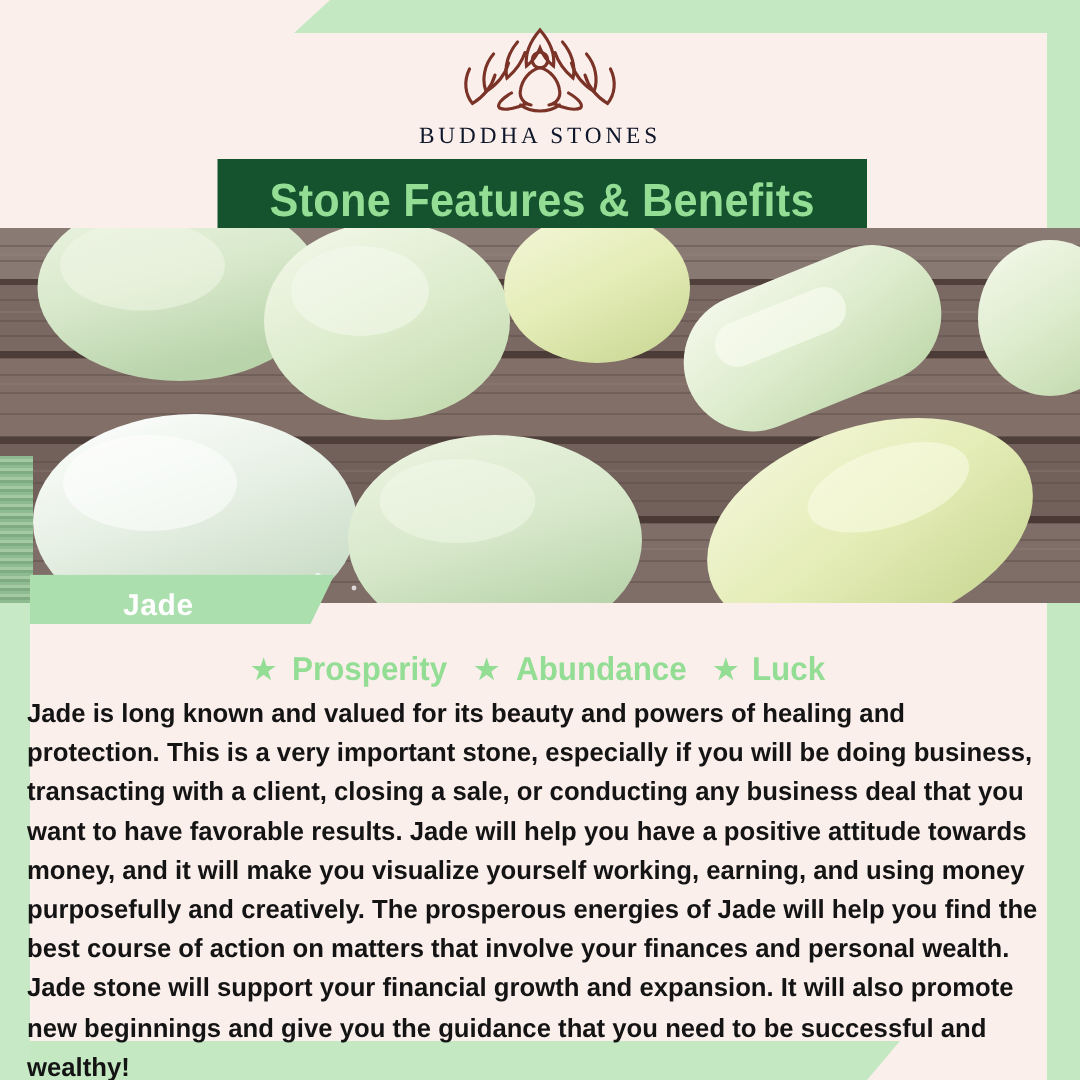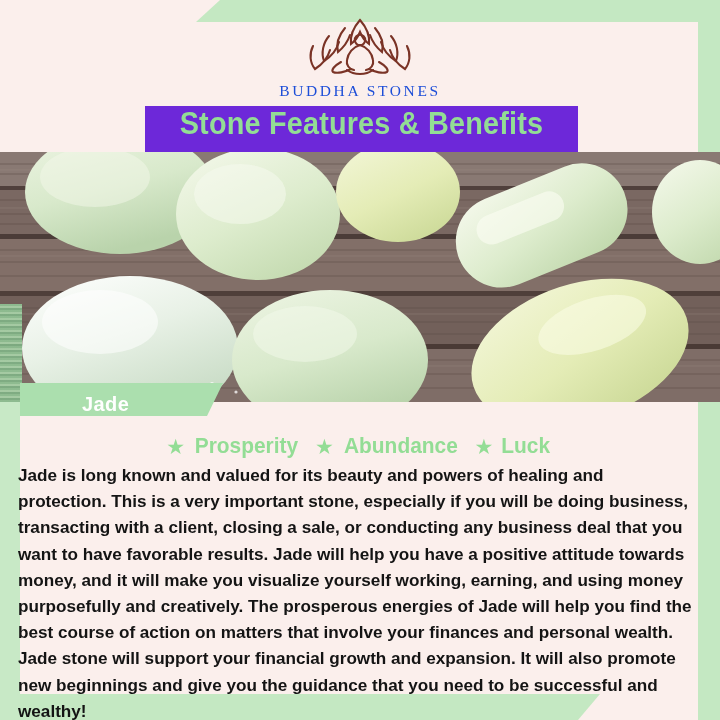--- a/index.html
+++ b/index.html
@@ -64,32 +64,32 @@
     flex-direction: column;
     align-items: center;
     justify-content: flex-start;
   }
   .logo-mark { width: 150px; height: 66px; display: block; }
   .logo-text {
     margin-top: 2px;
     font-family: "Liberation Serif", serif;
     font-size: 15.5px;
     letter-spacing: 2.6px;
-    color: #1d4ed8;
+    color: #0f172a;
     font-weight: 400;
   }
 
   
   .title-band {
     position: absolute;
     left: 145px; top: 106px;
     width: 433px; height: 46px;
-    background: #6d28d9;
-    display: flex;
-    align-items: flex-start;
+    background: #14532d;
+    display: flex;
+    align-items: flex-end;
     justify-content: center;
   }
   .title-text {
     font-size: 31px;
     font-weight: bold;
     color: #93dd95;
     letter-spacing: .2px;
     transform: scaleX(.93);
     white-space: nowrap;
     font-family: "Liberation Sans", sans-serif;

